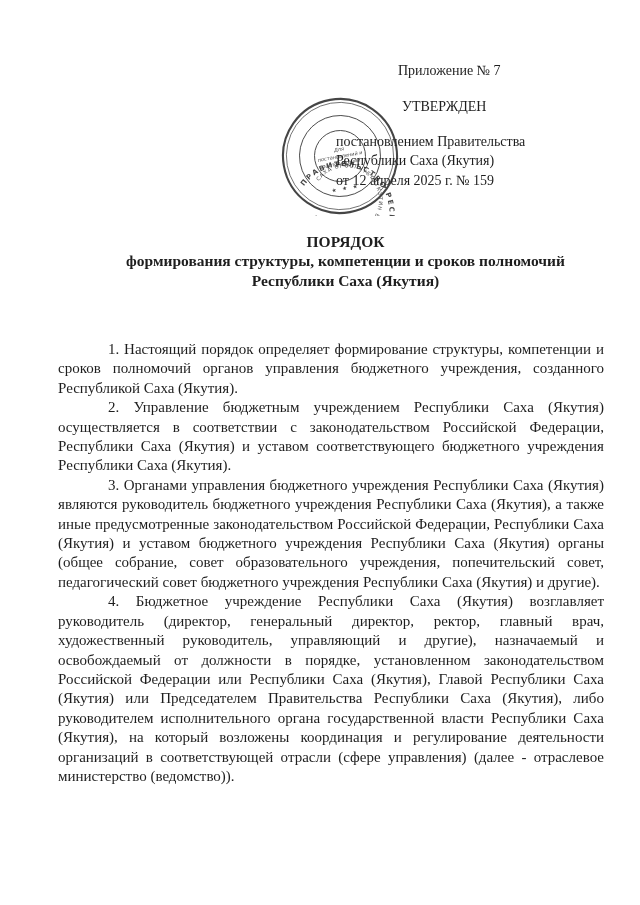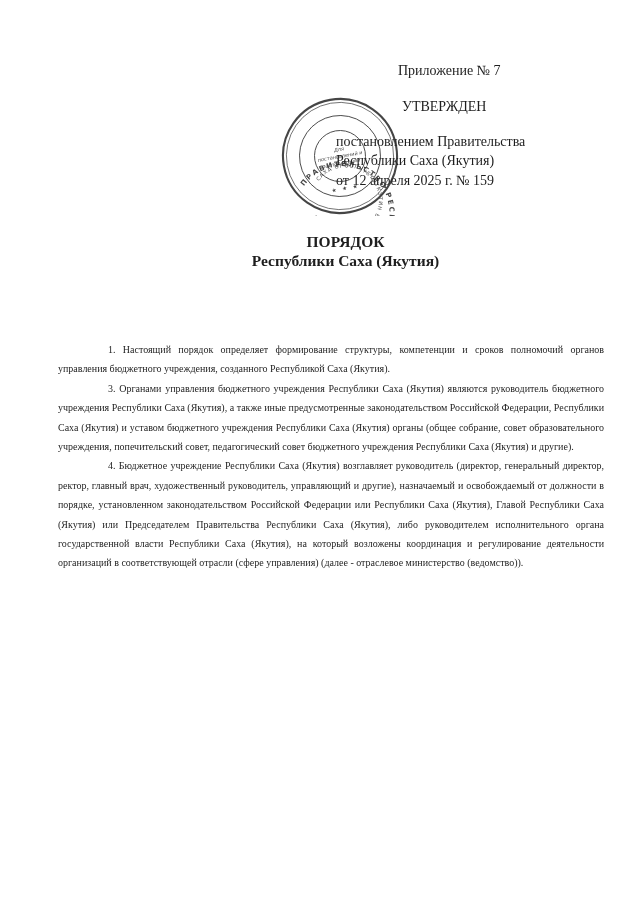--- a/index.html
+++ b/index.html
@@ -16,21 +16,21 @@
   .approval{left:336px;top:132px;}
   .appendix{left:398px;top:61px;}
   .approved{left:402px;top:97px;}
   .title-block{
     left:73px;top:232px;width:545px;
     text-align:center;font-weight:bold;
     font-size:15.5px;line-height:19.4px;font-family:Liberation Serif, serif;
   }
   .body-block{
     left:58px;top:340px;width:546px;
-    font-size:10px;line-height:19.4px;
+    font-size:15px;line-height:19.4px;
     text-align:justify;text-align-last:left;
     hyphens:none;
   }
   .body-block p{margin:0;text-indent:50px;}
   .stamp{
     left:280px;top:96px;width:120px;height:120px;
     opacity:0.87;
     pointer-events:none;
   }
   .stamp text{fill:#2a2a2a;}
@@ -69,22 +69,24 @@
       </text>
       <text class="center-t" x="60" y="55">Для</text>
       <text class="center-t" x="60" y="62">постановлений и</text>
       <text class="center-t" x="60" y="69">распоряжений</text>
       <text class="stars-t" x="60" y="94.5">★ ★ ★</text>
     </g>
   </svg>
 
   <div class="abs title-block">
     <div>ПОРЯДОК</div>
+    <div>формирования структуры, компетенции и сроков полномочий</div>
     <div>Республики Саха (Якутия)</div>
   </div>
 
   <div class="abs body-block">
     <p>1. Настоящий порядок определяет формирование структуры, компетенции и сроков полномочий органов управления бюджетного учреждения, созданного Республикой Саха (Якутия).</p>
+    <p>2. Управление бюджетным учреждением Республики Саха (Якутия) осуществляется в соответствии с законодательством Российской Федерации, Республики Саха (Якутия) и уставом соответствующего бюджетного учреждения Республики Саха (Якутия).</p>
     <p>3. Органами управления бюджетного учреждения Республики Саха (Якутия) являются руководитель бюджетного учреждения Республики Саха (Якутия), а также иные предусмотренные законодательством Российской Федерации, Республики Саха (Якутия) и уставом бюджетного учреждения Республики Саха (Якутия) органы (общее собрание, совет образовательного учреждения, попечительский совет, педагогический совет бюджетного учреждения Республики Саха (Якутия) и другие).</p>
     <p>4. Бюджетное учреждение Республики Саха (Якутия) возглавляет руководитель (директор, генеральный директор, ректор, главный врач, художественный руководитель, управляющий и другие), назначаемый и освобождаемый от должности в порядке, установленном законодательством Российской Федерации или Республики Саха (Якутия), Главой Республики Саха (Якутия) или Председателем Правительства Республики Саха (Якутия), либо руководителем исполнительного органа государственной власти Республики Саха (Якутия), на который возложены координация и регулирование деятельности организаций в соответствующей отрасли (сфере управления) (далее - отраслевое министерство (ведомство)).</p>
   </div>
 
 </div>
 
 </body></html>

